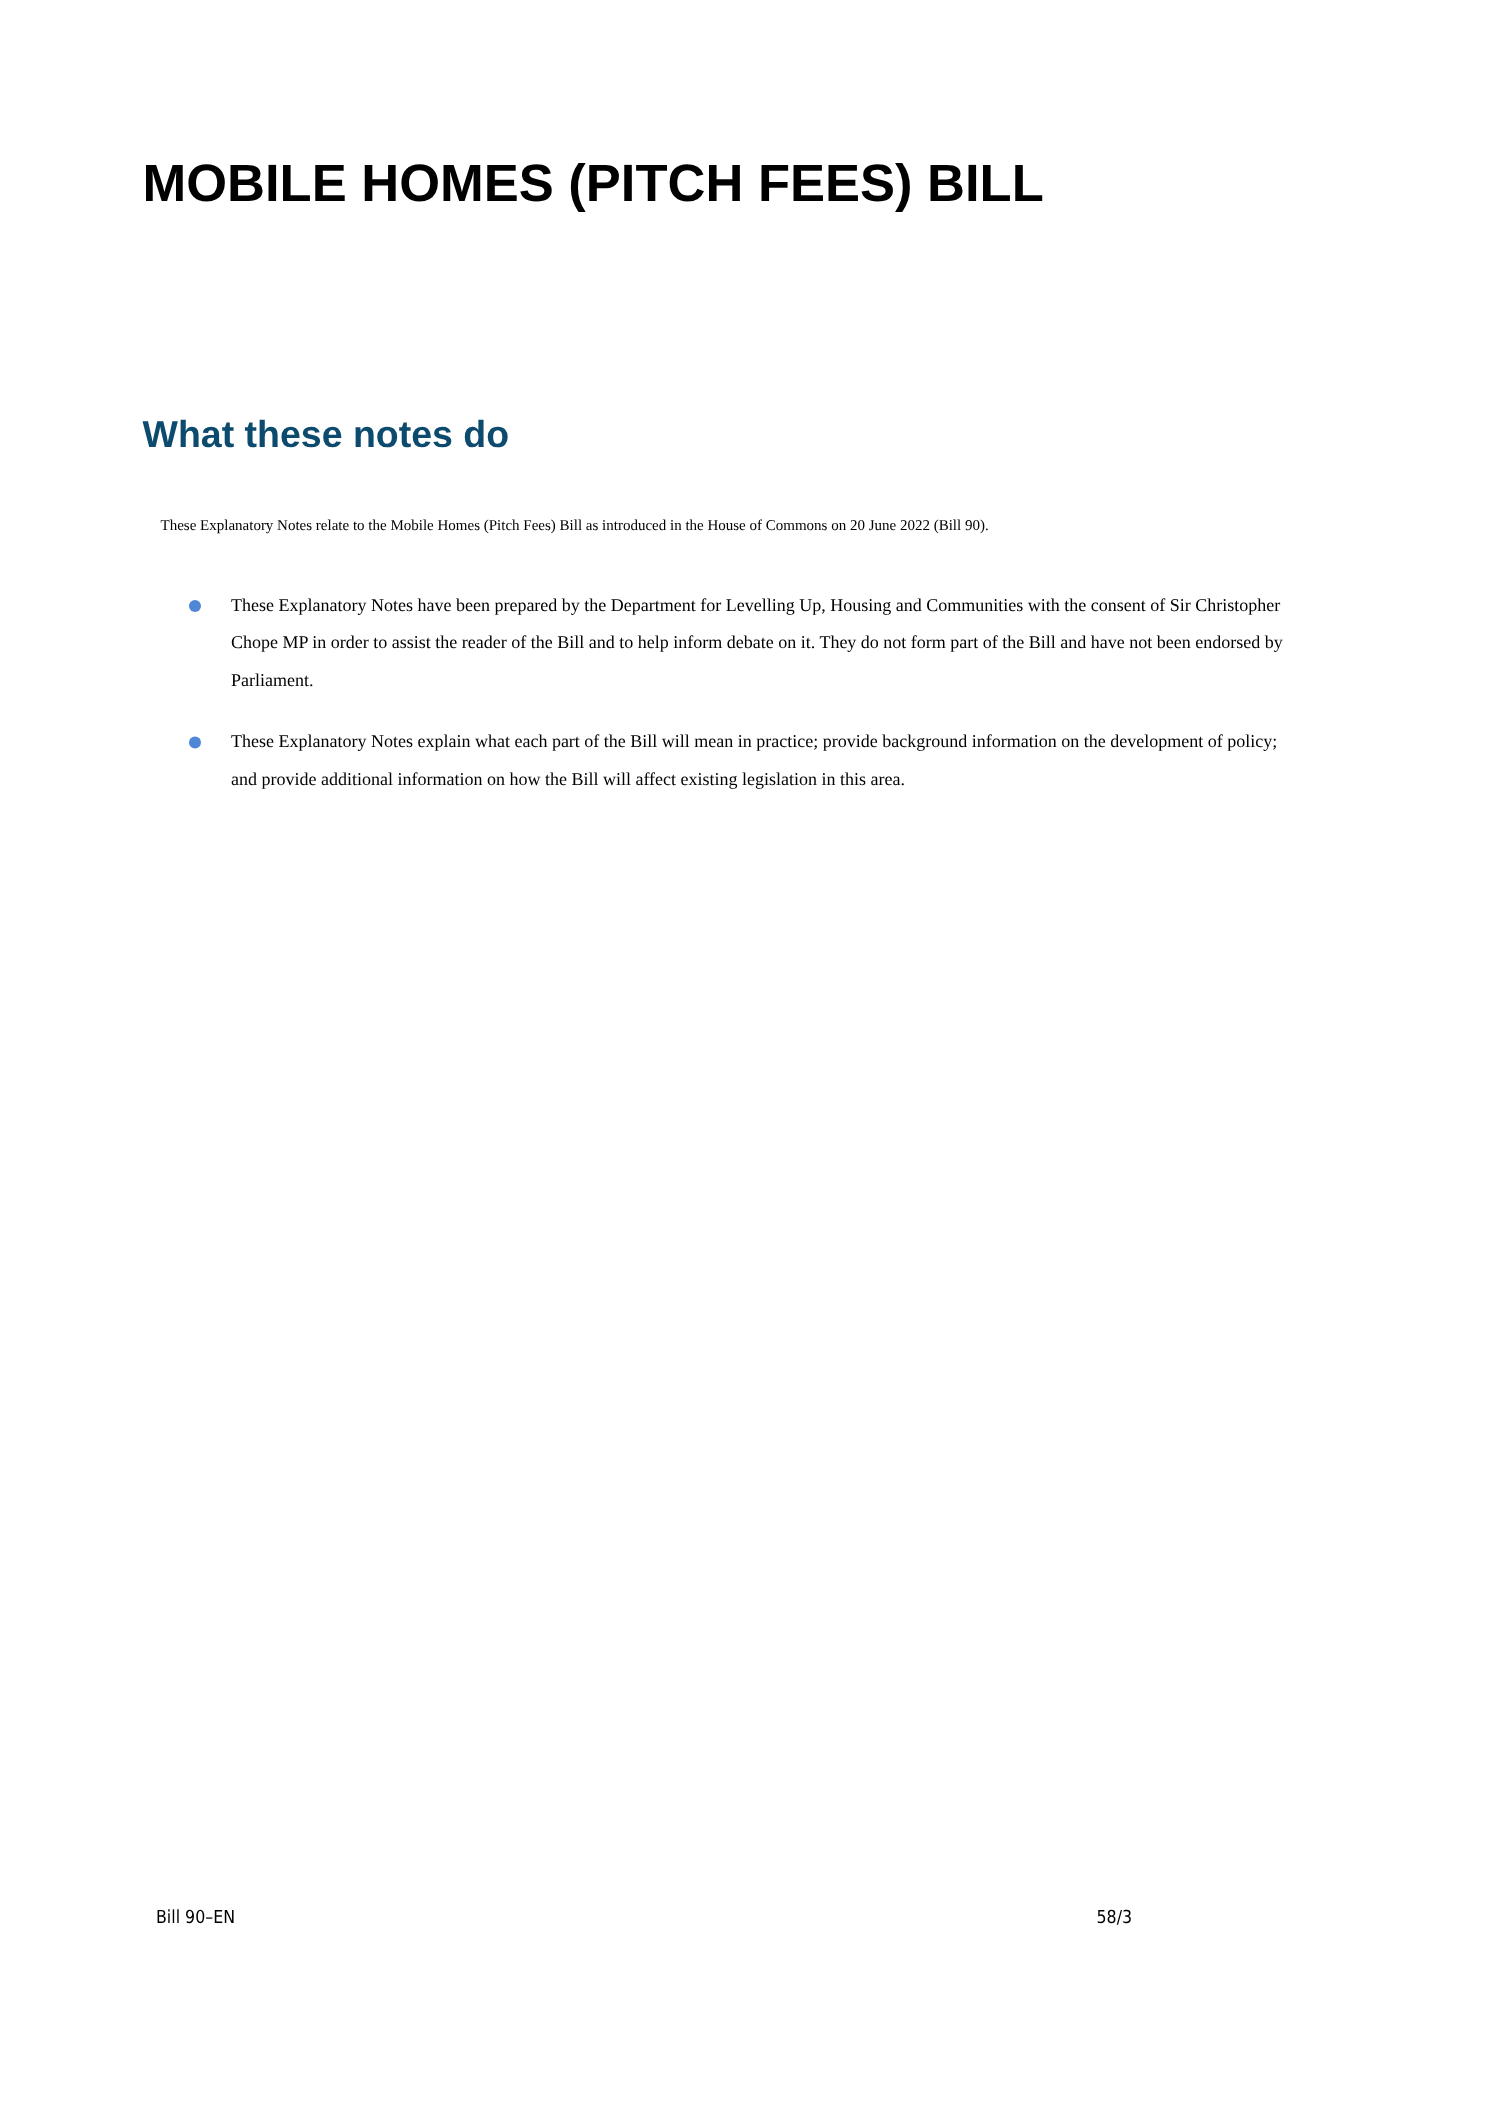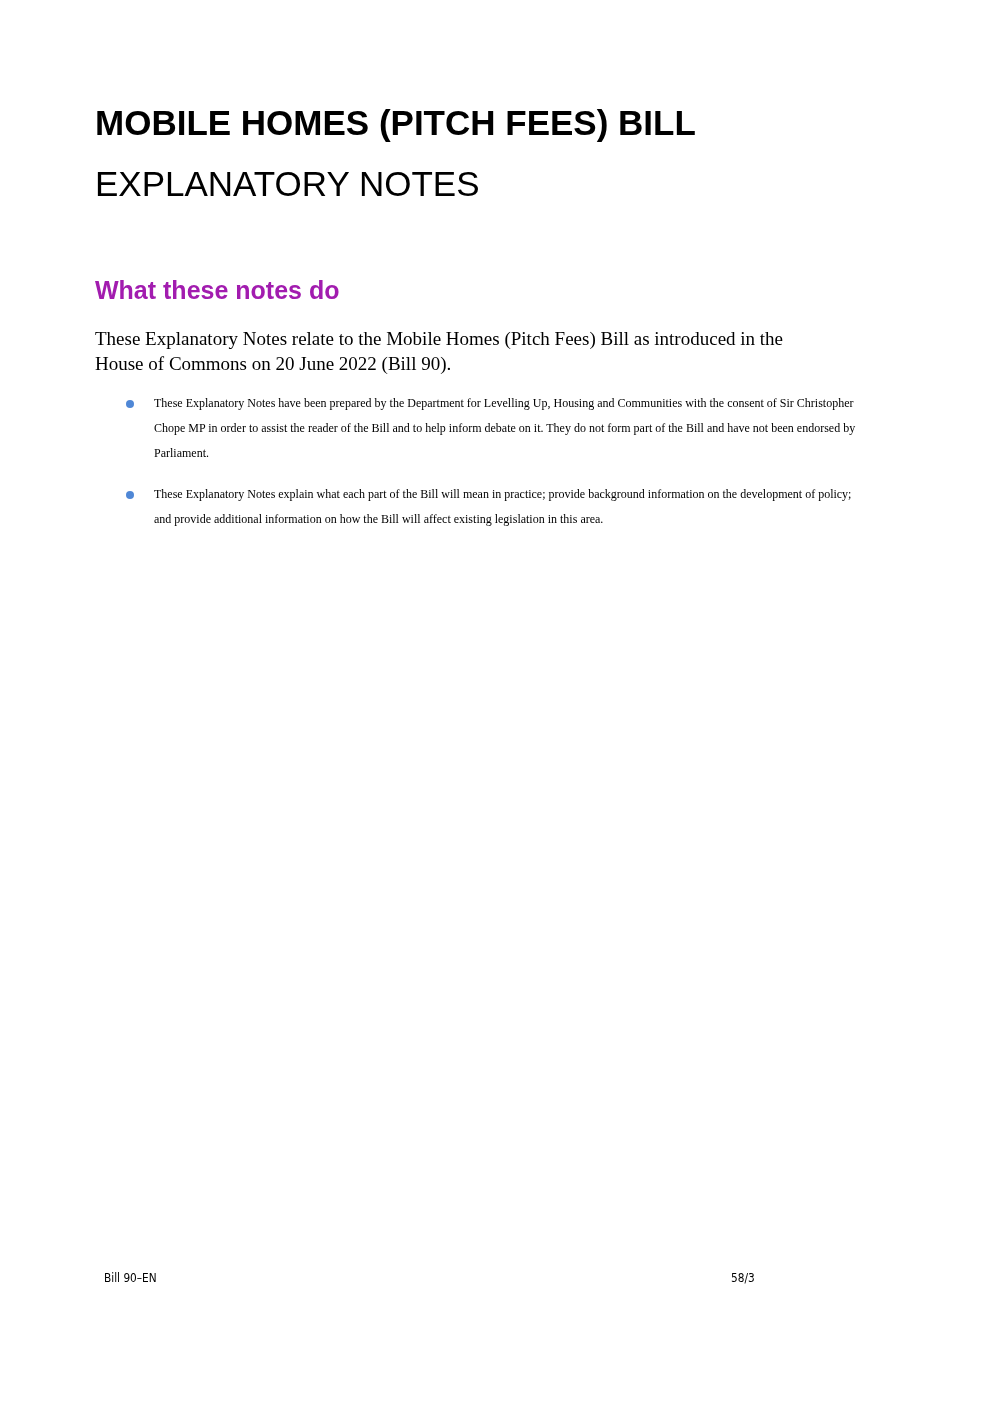--- a/index.html
+++ b/index.html
@@ -44,32 +44,32 @@
     }
     .section-heading {
       position: absolute;
       left: 95px;
       top: 268px;
       margin: 0;
       font-family: "Liberation Sans", sans-serif;
       font-weight: bold;
       font-size: 25px;
       line-height: 32px;
-      color: #a21caf;
+      color: #0c4a6e;
       white-space: nowrap;
       text-align: right;
     }
     .intro {
       position: absolute;
       left: 95px;
       top: 321px;
       width: 740px;
-      margin: 0;
+      margin: 12px;
       font-family: "Liberation Serif", serif;
-      font-size: 19px;
+      font-size: 10px;
       line-height: 24.5px;
     }
     .bullets {
       position: absolute;
       left: 95px;
       top: 385px;
       width: 770px;
       margin: 0;
       padding: 0;
       list-style: none;
@@ -112,21 +112,20 @@
       white-space: nowrap;
       transform: scaleX(0.88);
       transform-origin: left top;
     }
   </style>
 </head>
 <body>
 
 <div class="page">
   <h1 class="title">MOBILE HOMES (PITCH FEES) BILL</h1>
-  <h2 class="subtitle">EXPLANATORY NOTES</h2>
 
   <h3 class="section-heading">What these notes do</h3>
 
   <p class="intro">These Explanatory Notes relate to the Mobile Homes (Pitch Fees) Bill as introduced in the House of Commons on 20 June 2022 (Bill 90).</p>
 
   <ul class="bullets">
     <li class="bullet-item">
       <span class="bullet-dot"></span>
       <span>These Explanatory Notes have been prepared by the Department for Levelling Up, Housing and Communities with the consent of Sir Christopher Chope MP in order to assist the reader of the Bill and to help inform debate on it. They do not form part of the Bill and have not been endorsed by Parliament.</span>
     </li>

